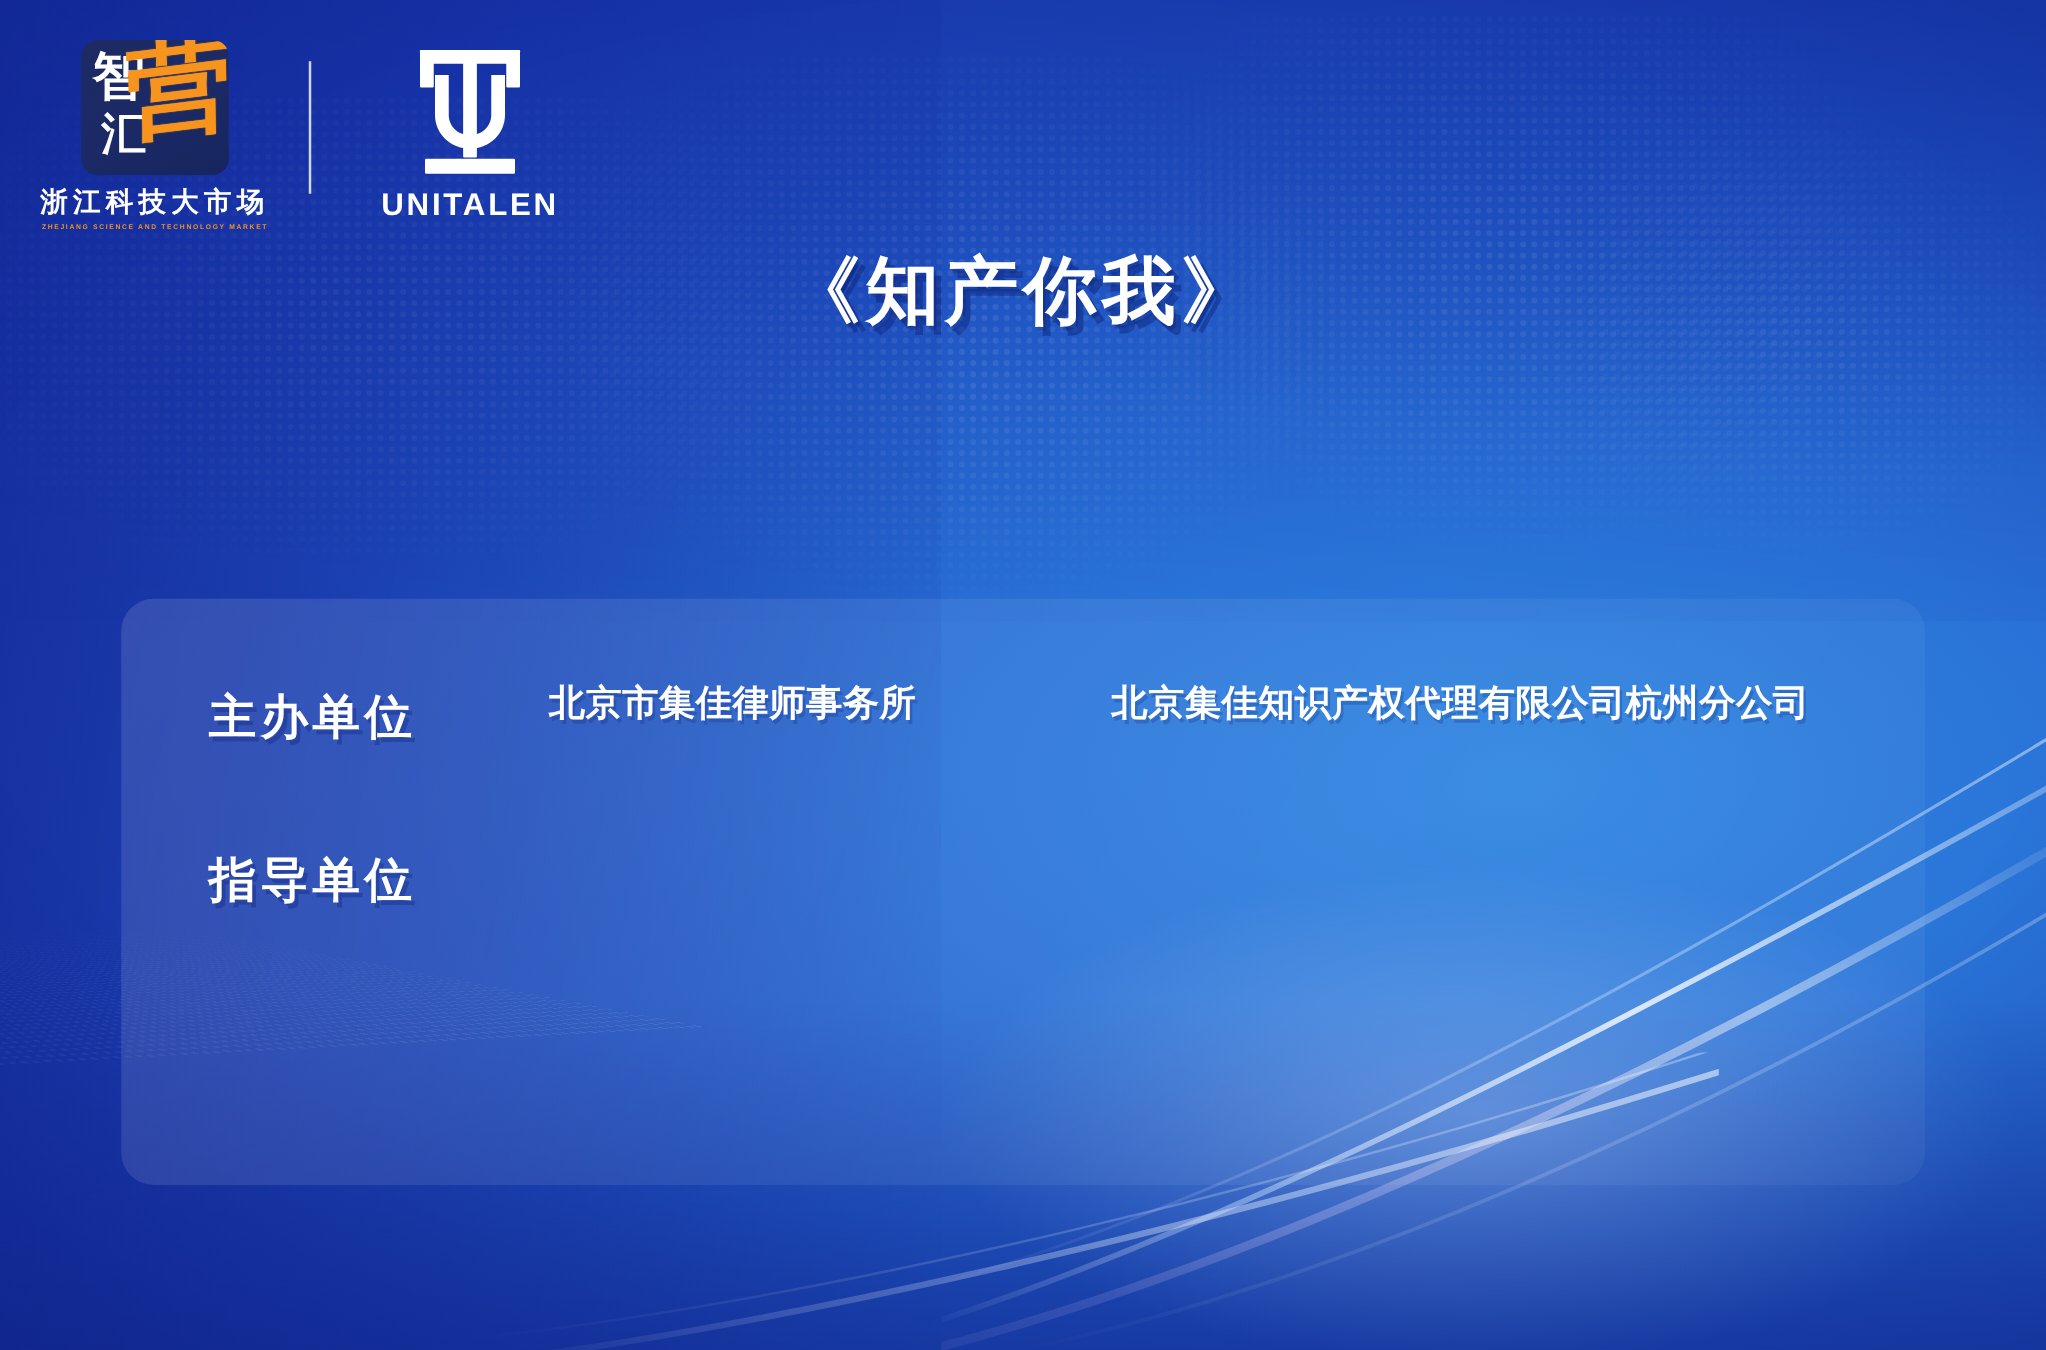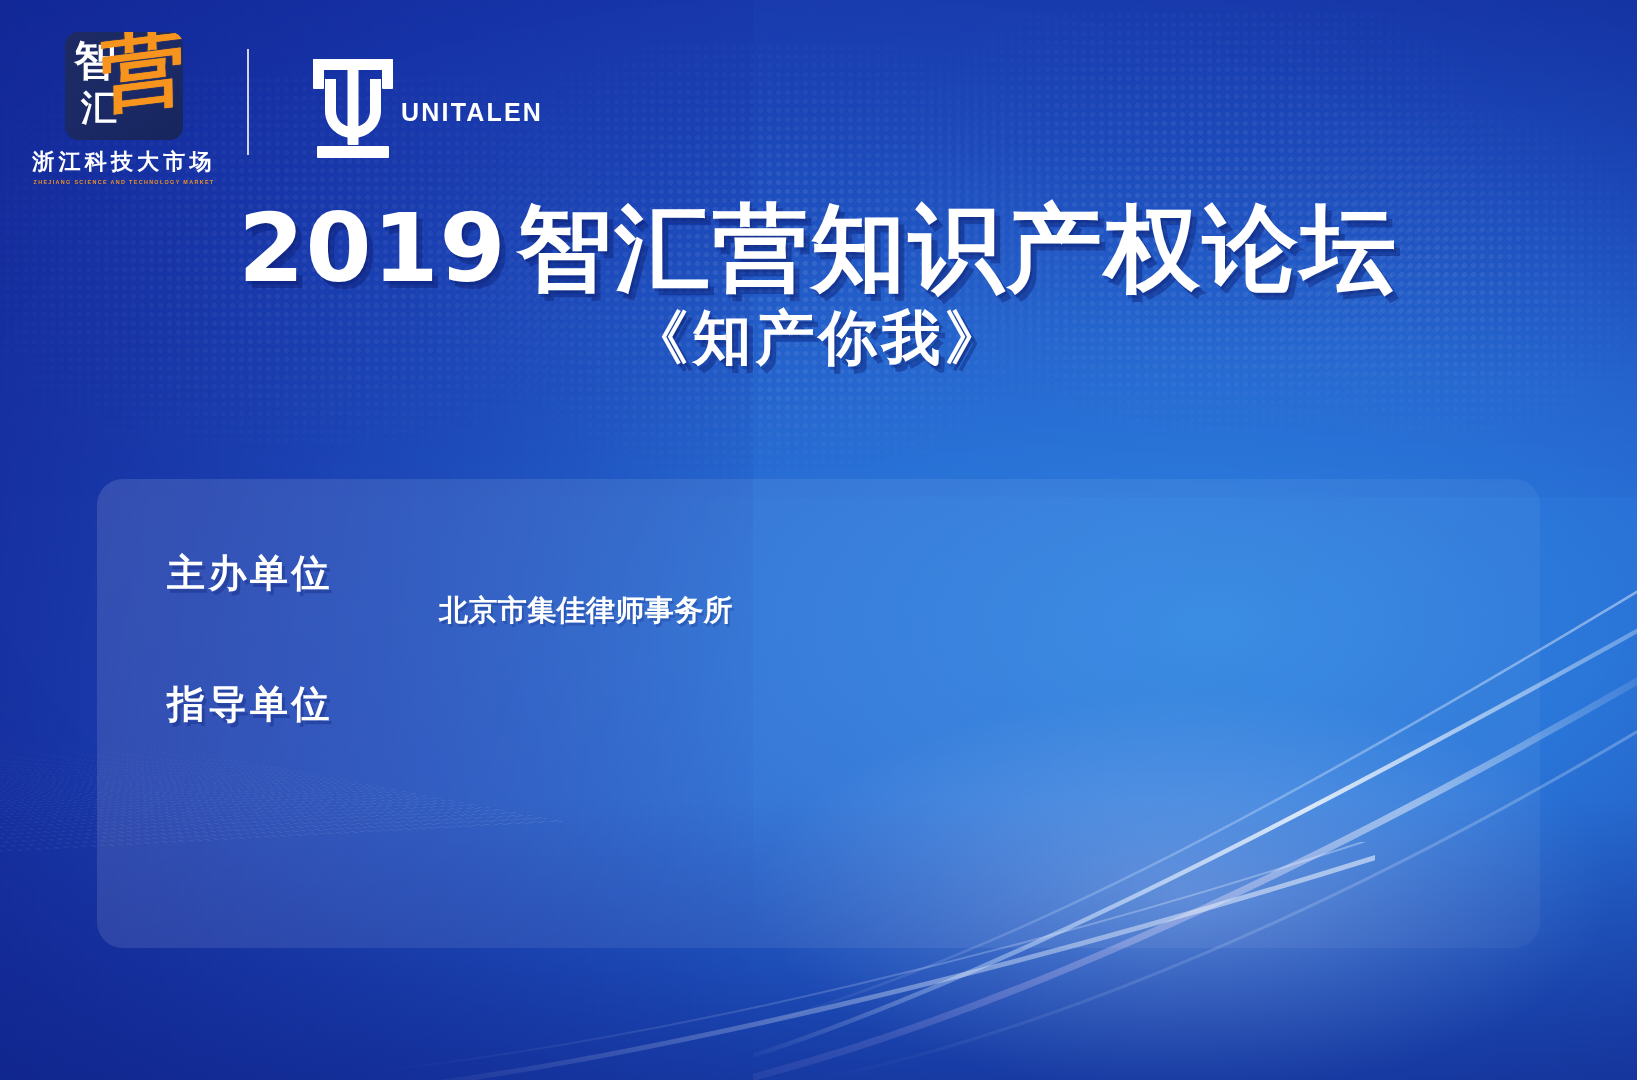--- a/index.html
+++ b/index.html
@@ -108,21 +108,21 @@
     letter-spacing:4.2px; white-space:nowrap;
   }
   .zhm-en {
     margin-top:2px; color:#f7941e; font-weight:700; font-size:5.4px;
     letter-spacing:1.35px; white-space:nowrap; opacity:.98;
   }
   .logo-div {
     width:2px; height:106px; background:rgba(255,255,255,.80);
     margin:0 56px 14px 58px;
   }
-  .uni-logo { display:flex; flex-direction:row; align-items:center; }
+  .uni-logo { display:flex; flex-direction:column; align-items:center; }
   .uni-mark { width:96px; height:104px; }
   .uni-en {
     margin-top:8px; color:#ffffff; font-weight:700; font-size:25px;
     letter-spacing:2.2px;
   }
 
   
   .titles { position:absolute; left:0; top:196px; width:100%; text-align:center; z-index:7; }
   .title-main {
     font-family:"DejaVu Sans","Liberation Sans",sans-serif;
@@ -163,21 +163,20 @@
   .row-label.guide { letter-spacing:3.5px; }
 
   .cols { display:flex; gap:0; }
   .col { display:flex; flex-direction:column; gap:13px; }
   .col-a { width:450px; }
   .org {
     font-family:"DejaVu Sans","Liberation Sans",sans-serif;
     font-weight:700; color:#ffffff; font-size:29px; line-height:1.0;
     letter-spacing:.4px; white-space:nowrap;
     text-shadow:2px 3px 0 rgba(10,28,110,.22);
-    margin-top:48px;
   }
   .org-single {
     font-family:"DejaVu Sans","Liberation Sans",sans-serif;
     font-weight:700; color:#ffffff; font-size:29px; line-height:1.0;
     letter-spacing:.4px; white-space:nowrap;
     text-shadow:2px 3px 0 rgba(10,28,110,.22);
   }
 </style>
 </head>
 <body>
@@ -267,36 +266,34 @@
                    c0 15 -12.5 27 -28 27 s-28 -12 -28 -27 Z"></path>
 
           <rect x="12" y="89" width="72" height="12" rx="1"></rect>
         </g>
       </svg>
       <div class="uni-en">UNITALEN</div>
     </div>
   </div>
 
   <div class="titles">
-    <div class="title-main">
-      <span class="yr">2019</span><span>智汇营知识产权论坛</span>
-    </div>
     <div class="title-sub">《知产你我》</div>
   </div>
 
   <div class="panel">
     <div class="panel-inner">
 
       <div class="row row-host">
         <div class="row-label">主办单位</div>
         <div class="cols">
           <div class="col col-a">
             <div class="org">北京市集佳律师事务所</div>
           </div>
           <div class="col col-b">
+            <div class="org">北京集佳知识产权代理有限公司杭州分公司</div>
           </div>
         </div>
       </div>
 
       <div class="row row-guide">
         <div class="row-label guide">指导单位</div>
       </div>
 
     </div>
   </div>

